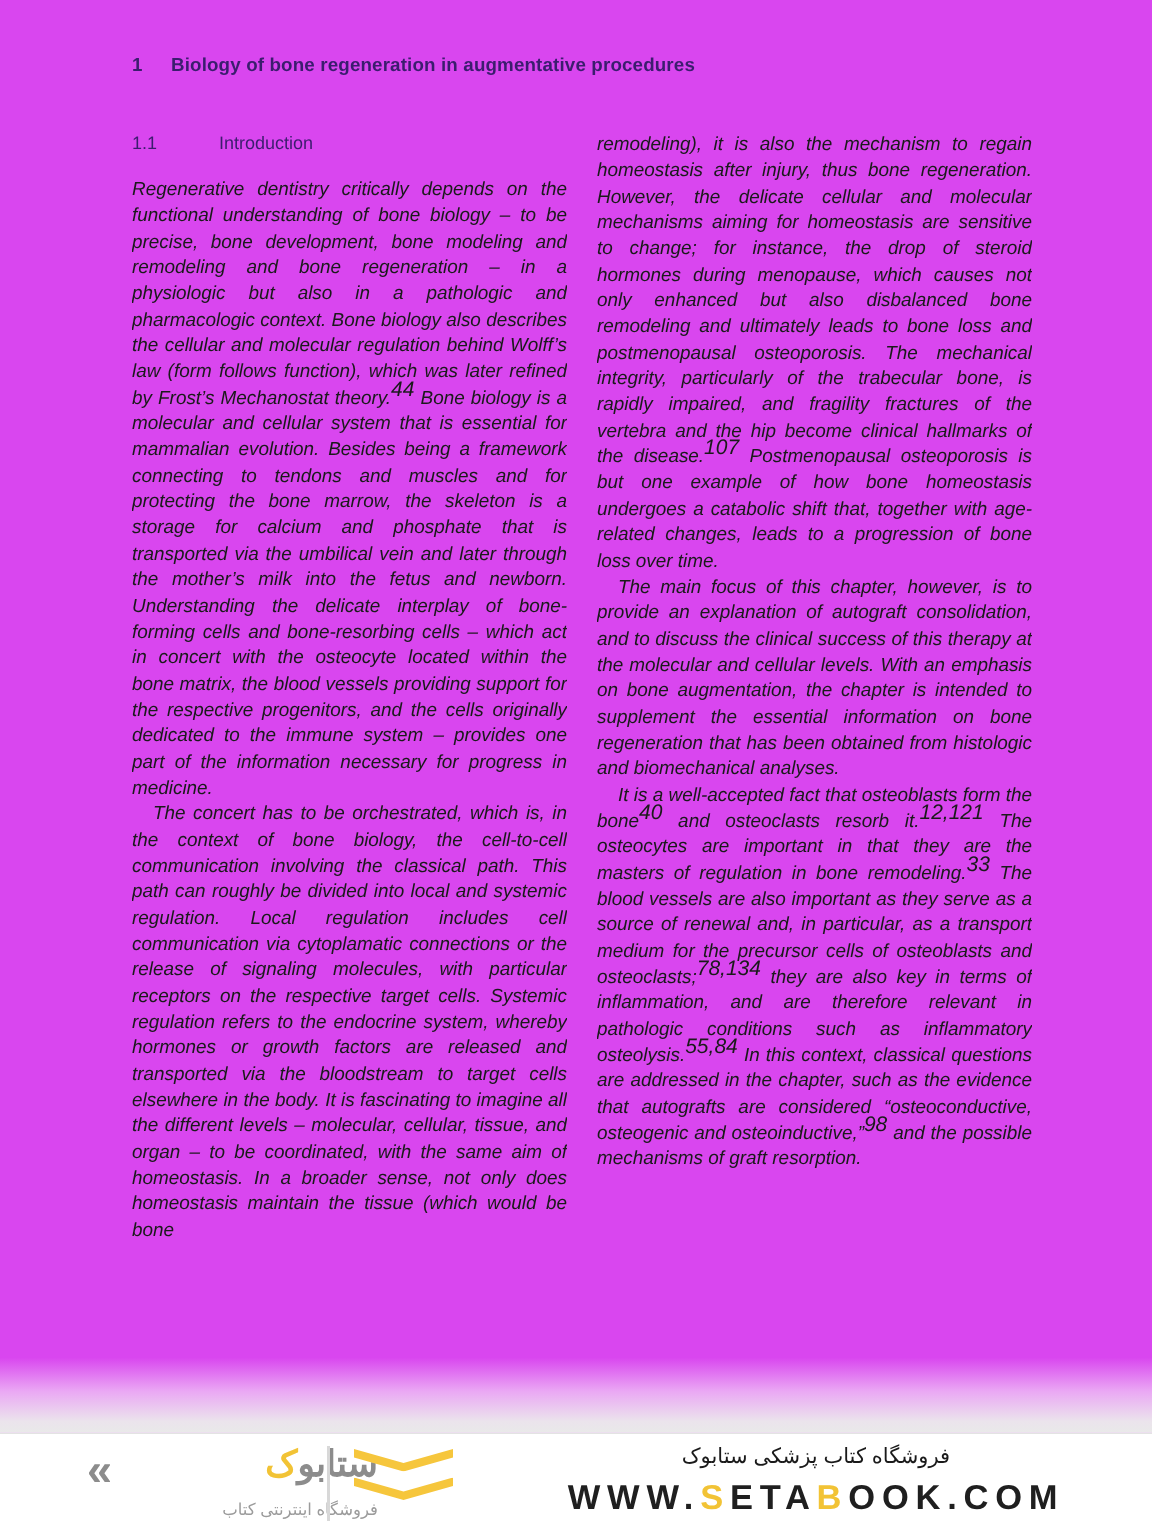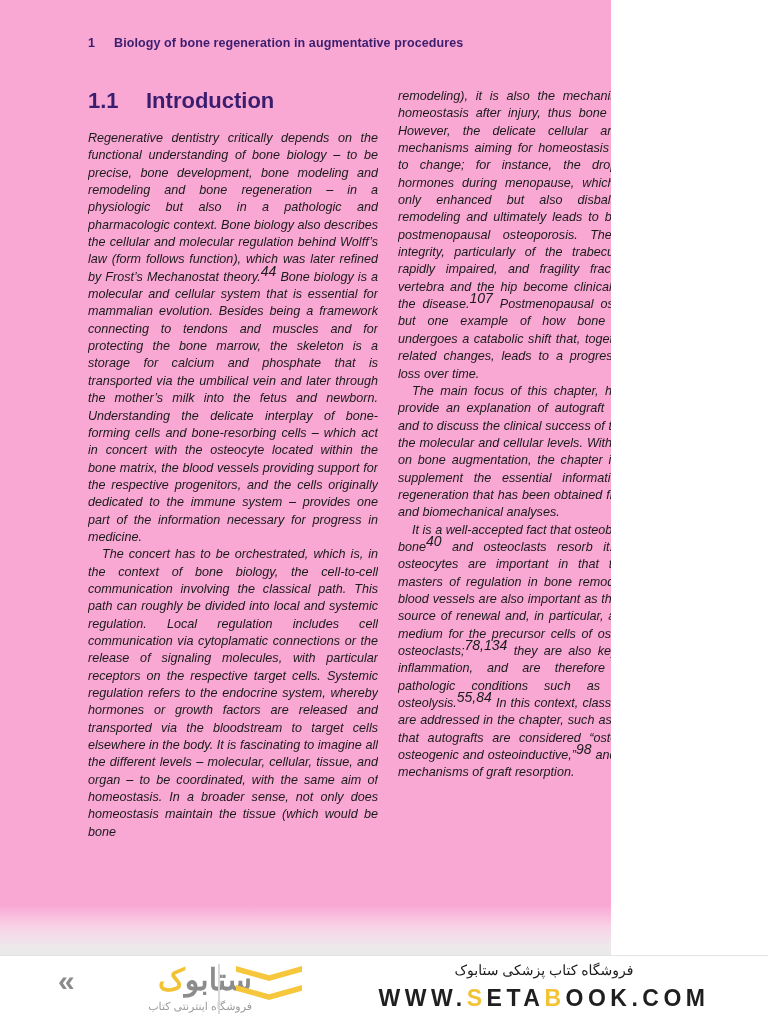--- a/index.html
+++ b/index.html
@@ -12,23 +12,23 @@
     height: 1024px;
     position: relative;
     overflow: hidden;
     font-family: "Liberation Sans", sans-serif;
   }
 
   
   #page-sheet {
     position: absolute;
     left: 0; top: 0;
-    width: 611px;
+    width: 768px;
     height: 955px;
-    background: #f9a8d4;
+    background: #d946ef;
     overflow: hidden;
   }
 
   
   #running-head {
     position: absolute;
     left: 88px;
     top: 36px;
     width: 600px;
     height: 22px;
@@ -57,22 +57,22 @@
     width: 290px;
     height: 872px;
     overflow: hidden;
   }
   #column-left  { left: 0; }
   #column-right { left: 310px; }
 
   
   .section-heading {
     color: #3b1d6e;
-    font-size: 22px;
-    font-weight: bold;
+    font-size: 12px;
+    font-weight: normal;
     margin: 0 0 16px 0;
     white-space: nowrap;
   }
   .section-heading .sh-num {
     display: inline-block;
     width: 58px;
   }
 
   
   p.body {
@@ -127,21 +127,21 @@
     position: absolute;
     left: 58px;
     top: 6px;
     width: 252px;
     height: 58px;
   }
   #logo-wordmark {
     position: absolute;
     right: 58px;
     top: 0px;
-    font-size: 30px;
+    font-size: 24px;
     font-weight: bold;
     color: #8c8c8c;
     direction: rtl;
     white-space: nowrap;
     letter-spacing: -1px;
   }
   #logo-wordmark .wm-gold { color: #f2c335; }
   #logo-tagline {
     position: absolute;
     right: 58px;

